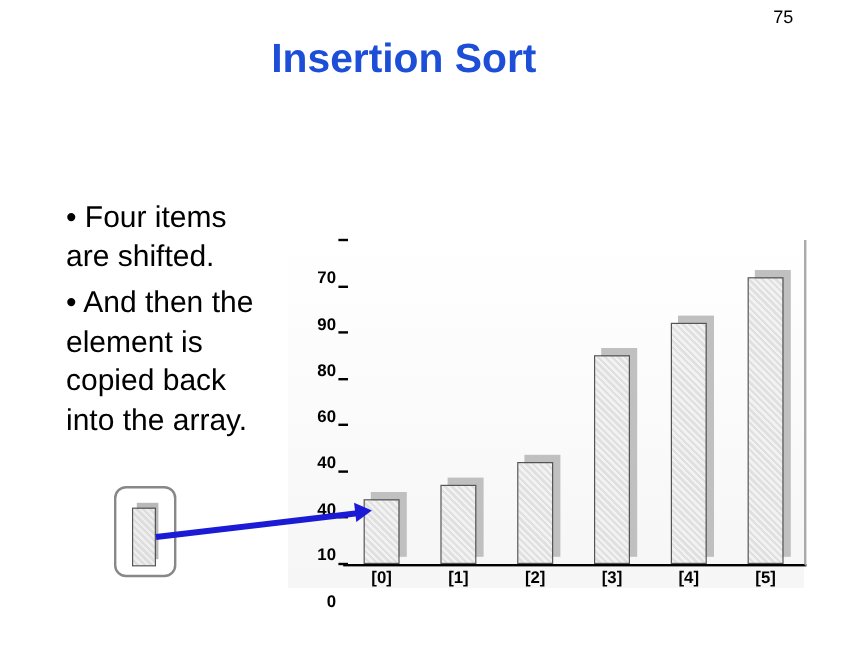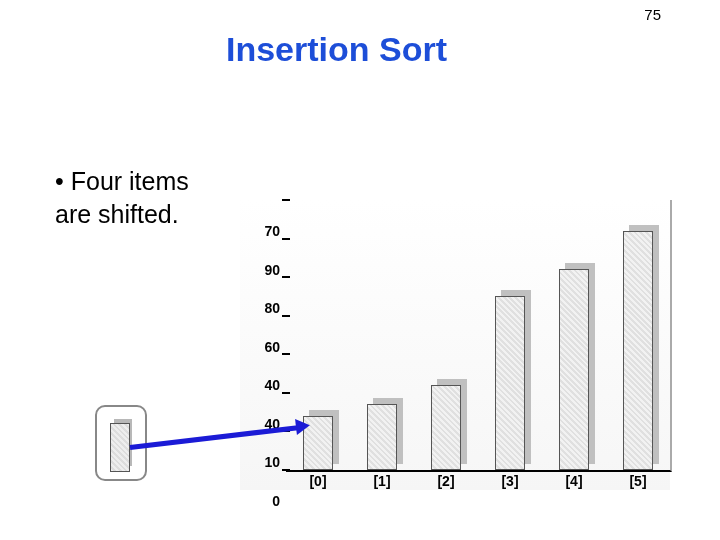--- a/index.html
+++ b/index.html
@@ -176,20 +176,21 @@
 <body>
 
 <div class="slide">
 
   <div class="page-num">75</div>
 
   <div class="title">Insertion Sort</div>
 
   <div class="bullets">
     <div class="bullet">• <span>Four items are shifted.</span></div>
+    <div class="bullet">• <span>And then the element is copied back into the array.</span></div>
   </div>
 
   <div class="float-box"></div>
   <div class="float-bar-shadow"></div>
   <div class="float-bar"></div>
 
   <div class="chart">
     <div class="plot" id="plot">
         <div class="y-tick" style="top: 270px; width: 384px;">
           <div class="lbl">0</div>

